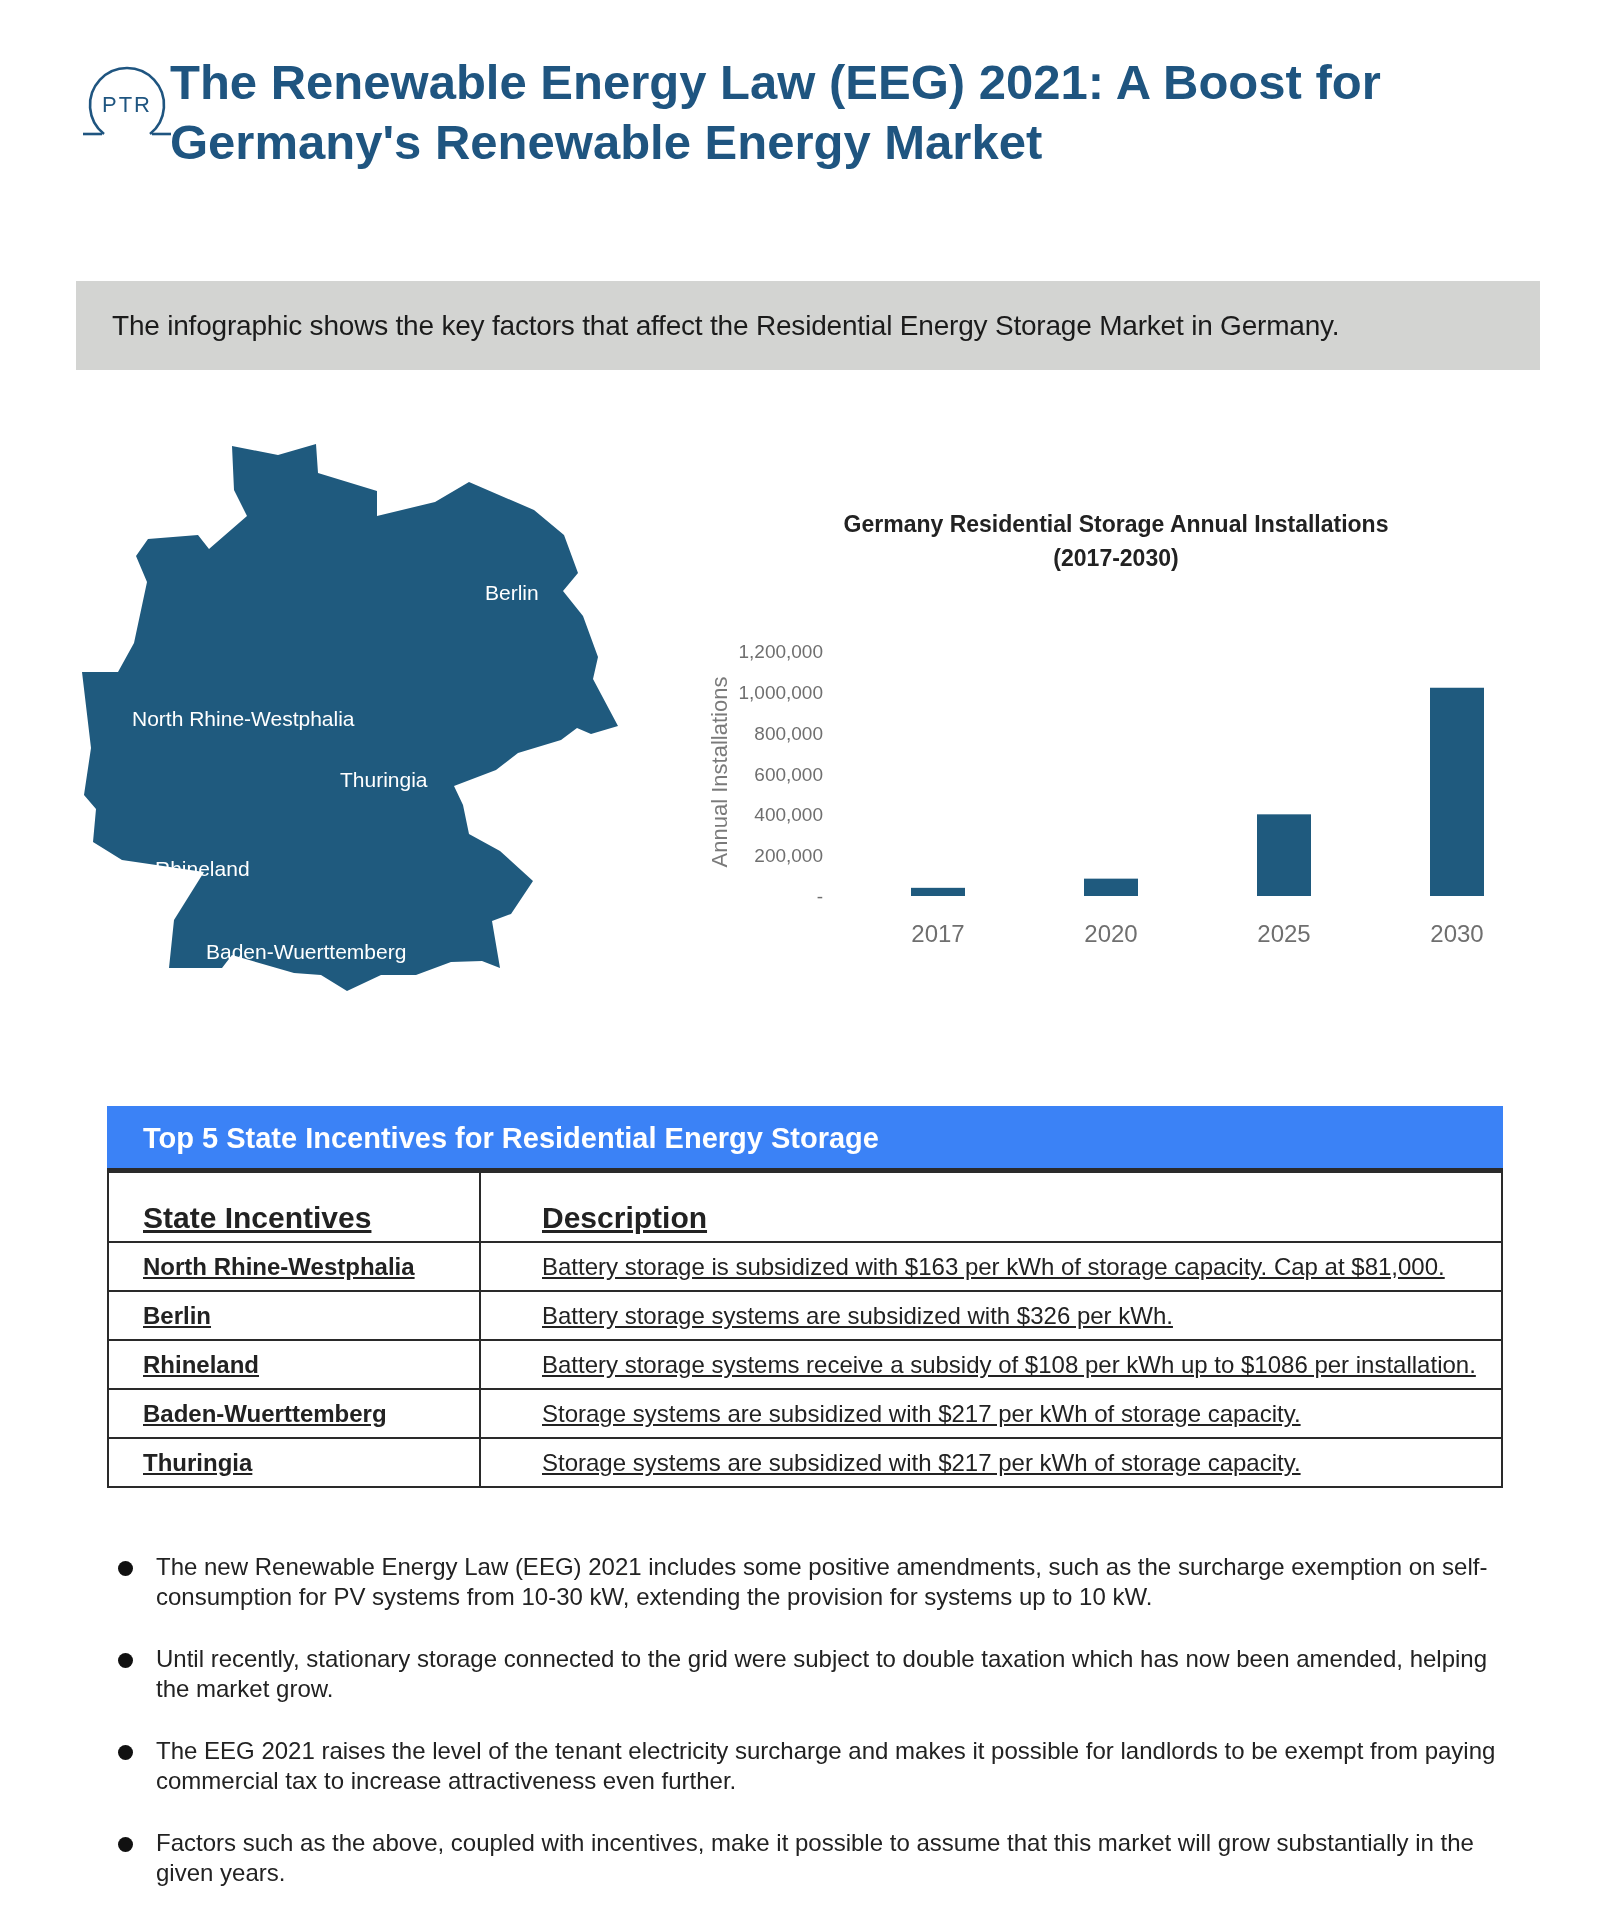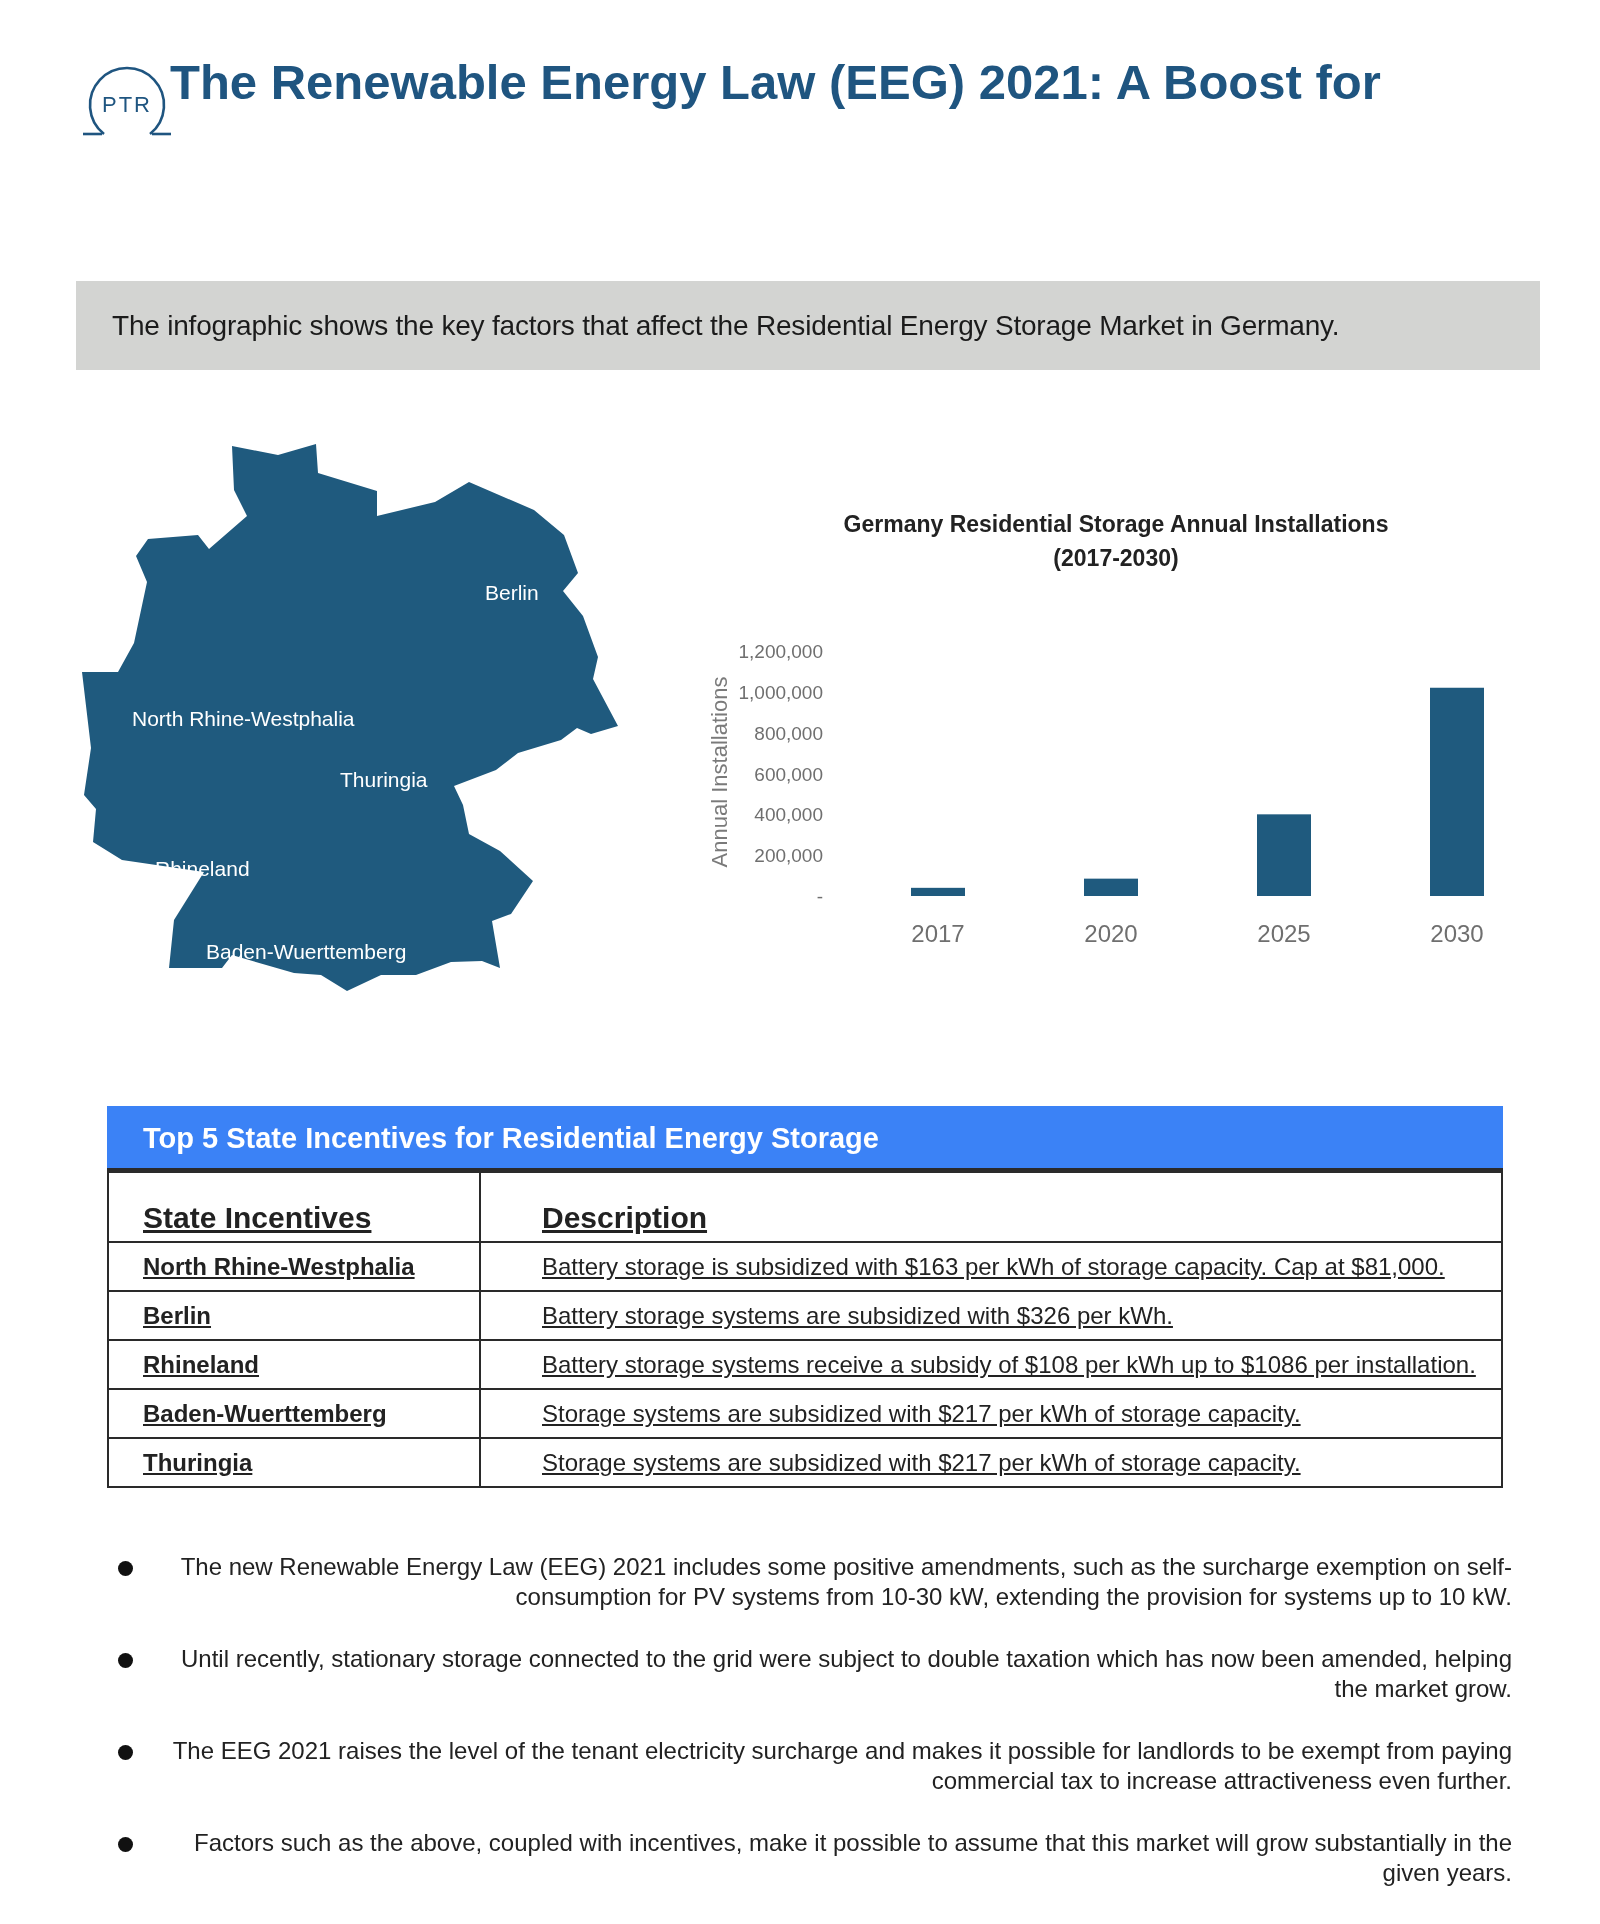--- a/index.html
+++ b/index.html
@@ -52,38 +52,39 @@
     border-top: 2px solid #2a2a2a; text-align: left; padding: 0 0 0 34px;
     font-size: 24px; color: #222222; white-space: nowrap; overflow: hidden;
   }
   #incentives th { height: 62px; font-size: 30px; font-weight: bold; vertical-align: bottom; padding-bottom: 6px; }
   #incentives td { height: 47px; }
   #incentives td.state { font-weight: bold; color: #222222; }
   #incentives .col1 { width: 336px; border-right: 2px solid #2a2a2a; }
   #incentives th.col2, #incentives td.desc { padding-left: 61px; }
 
   
-  #bullets { left: 112px; top: 1552px; width: 1400px; text-align: right; }
+  #bullets { left: 112px; top: 1552px; width: 1400px; }
   .bullet { position: relative; padding-left: 44px; font-size: 24px; line-height: 30px; color: #222222; margin-bottom: 32px; }
   .bullet .dot {
     position: absolute; left: 6px; top: 9px; width: 15px; height: 15px; border-radius: 50%; background: #111111;
   }
 </style>
 </head>
 <body>
 
 <svg id="logo" class="abs" viewBox="0 0 94 90">
   <path d="M 24 82 A 37 37 0 1 1 70 82" fill="none" stroke="#1f5580" stroke-width="2.6"></path>
   <line x1="3" y1="82" x2="22" y2="82" stroke="#1f5580" stroke-width="2.6"></line>
   <line x1="72" y1="82" x2="91" y2="82" stroke="#1f5580" stroke-width="2.6"></line>
   <text x="47" y="60" text-anchor="middle" font-size="22" fill="#1f5580" font-family="Liberation Sans, DejaVu Sans, sans-serif" letter-spacing="2">PTR</text>
 </svg>
 
 <div id="title" class="abs" style="color: rgb(31, 85, 128);">
   <div>The Renewable Energy Law (EEG) 2021: A Boost for</div>
+  <div>Germany's Renewable Energy Market</div>
 </div>
 
 <div id="intro" class="abs">
   <div id="intro-text">The infographic shows the key factors that affect the Residential Energy Storage Market in Germany.</div>
 </div>
 
 <svg id="map" class="abs" viewBox="0 420 700 640">
   <polygon id="map-shape" points="232,446 278,455 316,444 318,473 377,491 377,516 435,502 469,482 534,510 564,535 578,573 563,591 583,616 598,657 593,679 618,726 591,734 577,728 561,740 518,753 496,770 454,786 463,805 469,834 500,851 533,881 511,914 492,921 500,968 482,961 451,962 416,975 381,975 347,991 321,975 294,973 232,955 222,968 169,968 174,920 204,872 122,860 93,842 96,809 84,795 91,748 82,672 118,672 134,643 147,582 136,556 148,539 198,535 209,549 247,516 234,490" fill="#1f5a7e"></polygon>
   <text class="map-label" x="485" y="600">Berlin</text>
   <text class="map-label" x="132" y="726">North Rhine-Westphalia</text>

